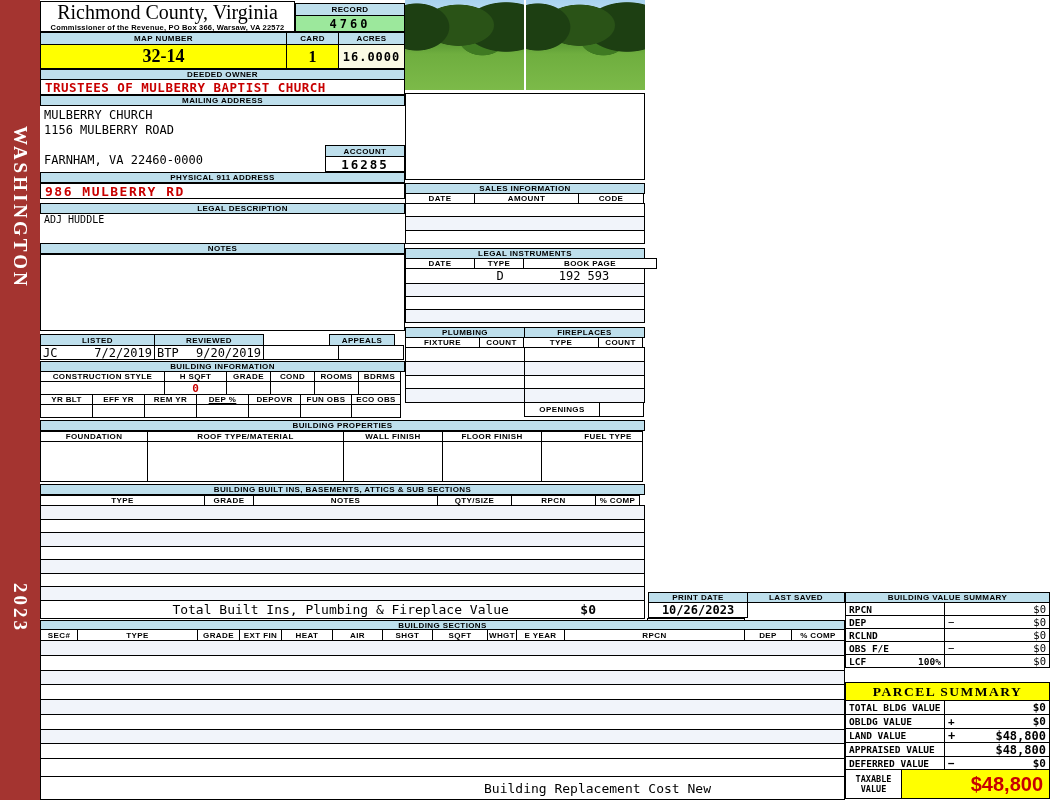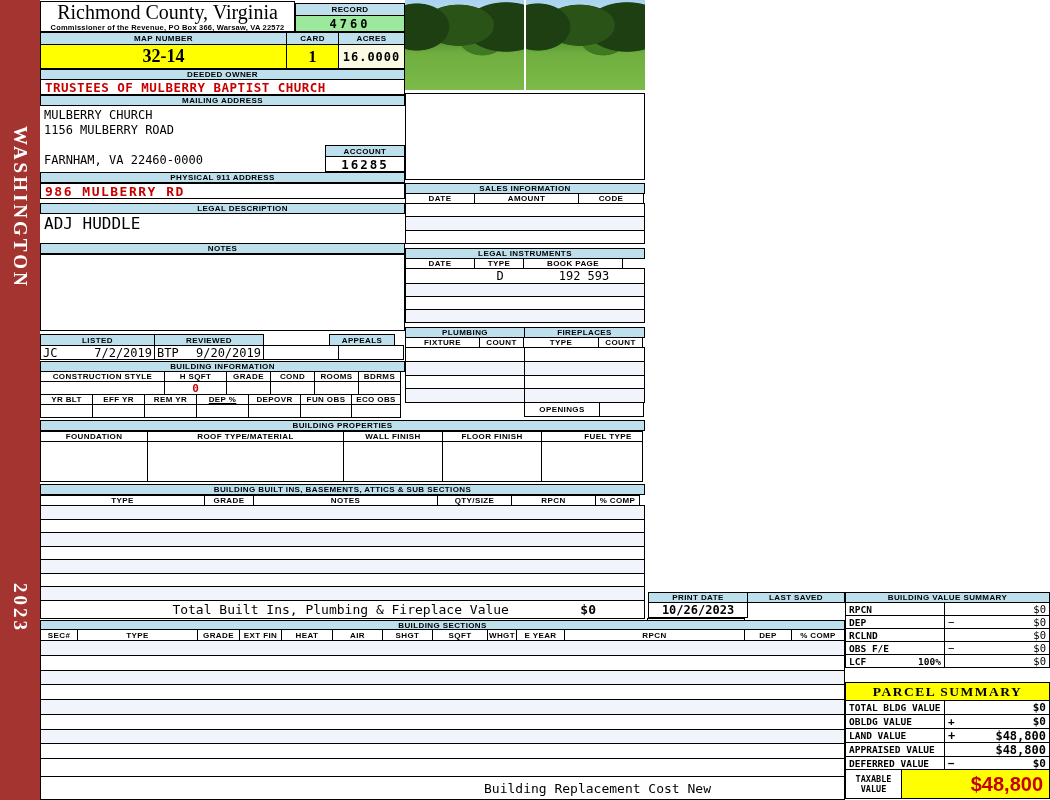--- a/index.html
+++ b/index.html
@@ -71,21 +71,21 @@
   <div style="height:15px;"></div>
   <div>FARNHAM, VA 22460-0000</div>
 </div>
 <div class="abs hdr" style="left:325px;top:145px;width:80px;height:12px;">ACCOUNT</div>
 <div class="abs c m b" style="left:325px;top:156px;width:80px;height:16px;font-size:12.5px;letter-spacing:2px;justify-content:center;">16285</div>
 
 <div class="abs hdr" style="left:40px;top:172px;width:365px;height:11px;">PHYSICAL 911 ADDRESS</div>
 <div class="abs c m b red" style="left:40px;top:183px;width:365px;height:16px;font-size:13px;letter-spacing:1.5px;padding-left:4px;">986 MULBERRY RD</div>
 
 <div class="abs hdr" style="left:40px;top:203px;width:365px;height:11px;padding-left:40px;">LEGAL DESCRIPTION</div>
-<div class="abs m" style="left:40px;top:214px;width:365px;height:15px;font-size:16px;padding-left:4px;">ADJ HUDDLE</div>
+<div class="abs m" style="left:40px;top:214px;width:365px;height:15px;font-size:10px;padding-left:4px;">ADJ HUDDLE</div>
 
 <div class="abs hdr" style="left:40px;top:243px;width:365px;height:11px;">NOTES</div>
 <div class="abs c" style="left:40px;top:254px;width:365px;height:77px;"></div>
 
 <div class="abs row" style="left:40px;top:334px;height:12px;">
   <div class="hdr" style="width:115px;">LISTED</div>
   <div class="hdr" style="width:110px;">REVIEWED</div>
   <div class="hdr" style="width:67px;margin-top:16px;">REVISIT</div>
   <div class="hdr" style="width:66px;">APPEALS</div>
 </div>
@@ -192,21 +192,21 @@
 <div class="abs stripes" style="left:405px;top:203px;width:240px;height:41px;">
   <div></div>
     <div class="alt"></div>
     <div></div>
 </div>
 
 <div class="abs hdr" style="left:405px;top:248px;width:240px;height:11px;">LEGAL INSTRUMENTS</div>
 <div class="abs row" style="left:405px;top:258px;height:11px;">
   <div class="hdr" style="width:70px;background:#fff;">DATE</div>
   <div class="hdr" style="width:50px;background:#fff;">TYPE</div>
-  <div class="hdr" style="width:100px;background:#fff;">BOOK PAGE</div>
+  <div class="hdr" style="width:134px;background:#fff;">BOOK PAGE</div>
 </div>
 <div class="abs stripes m" style="left:405px;top:268px;width:240px;height:55px;font-size:12px;">
   <div class="row" style="display:flex;">
     <span style="width:70px;"></span>
     <span style="width:50px;text-align:center;">D</span>
     <span style="width:120px;text-align:center;">192 593</span>
   </div>
   <div class="alt"></div>
     <div></div>
     <div class="alt"></div>

